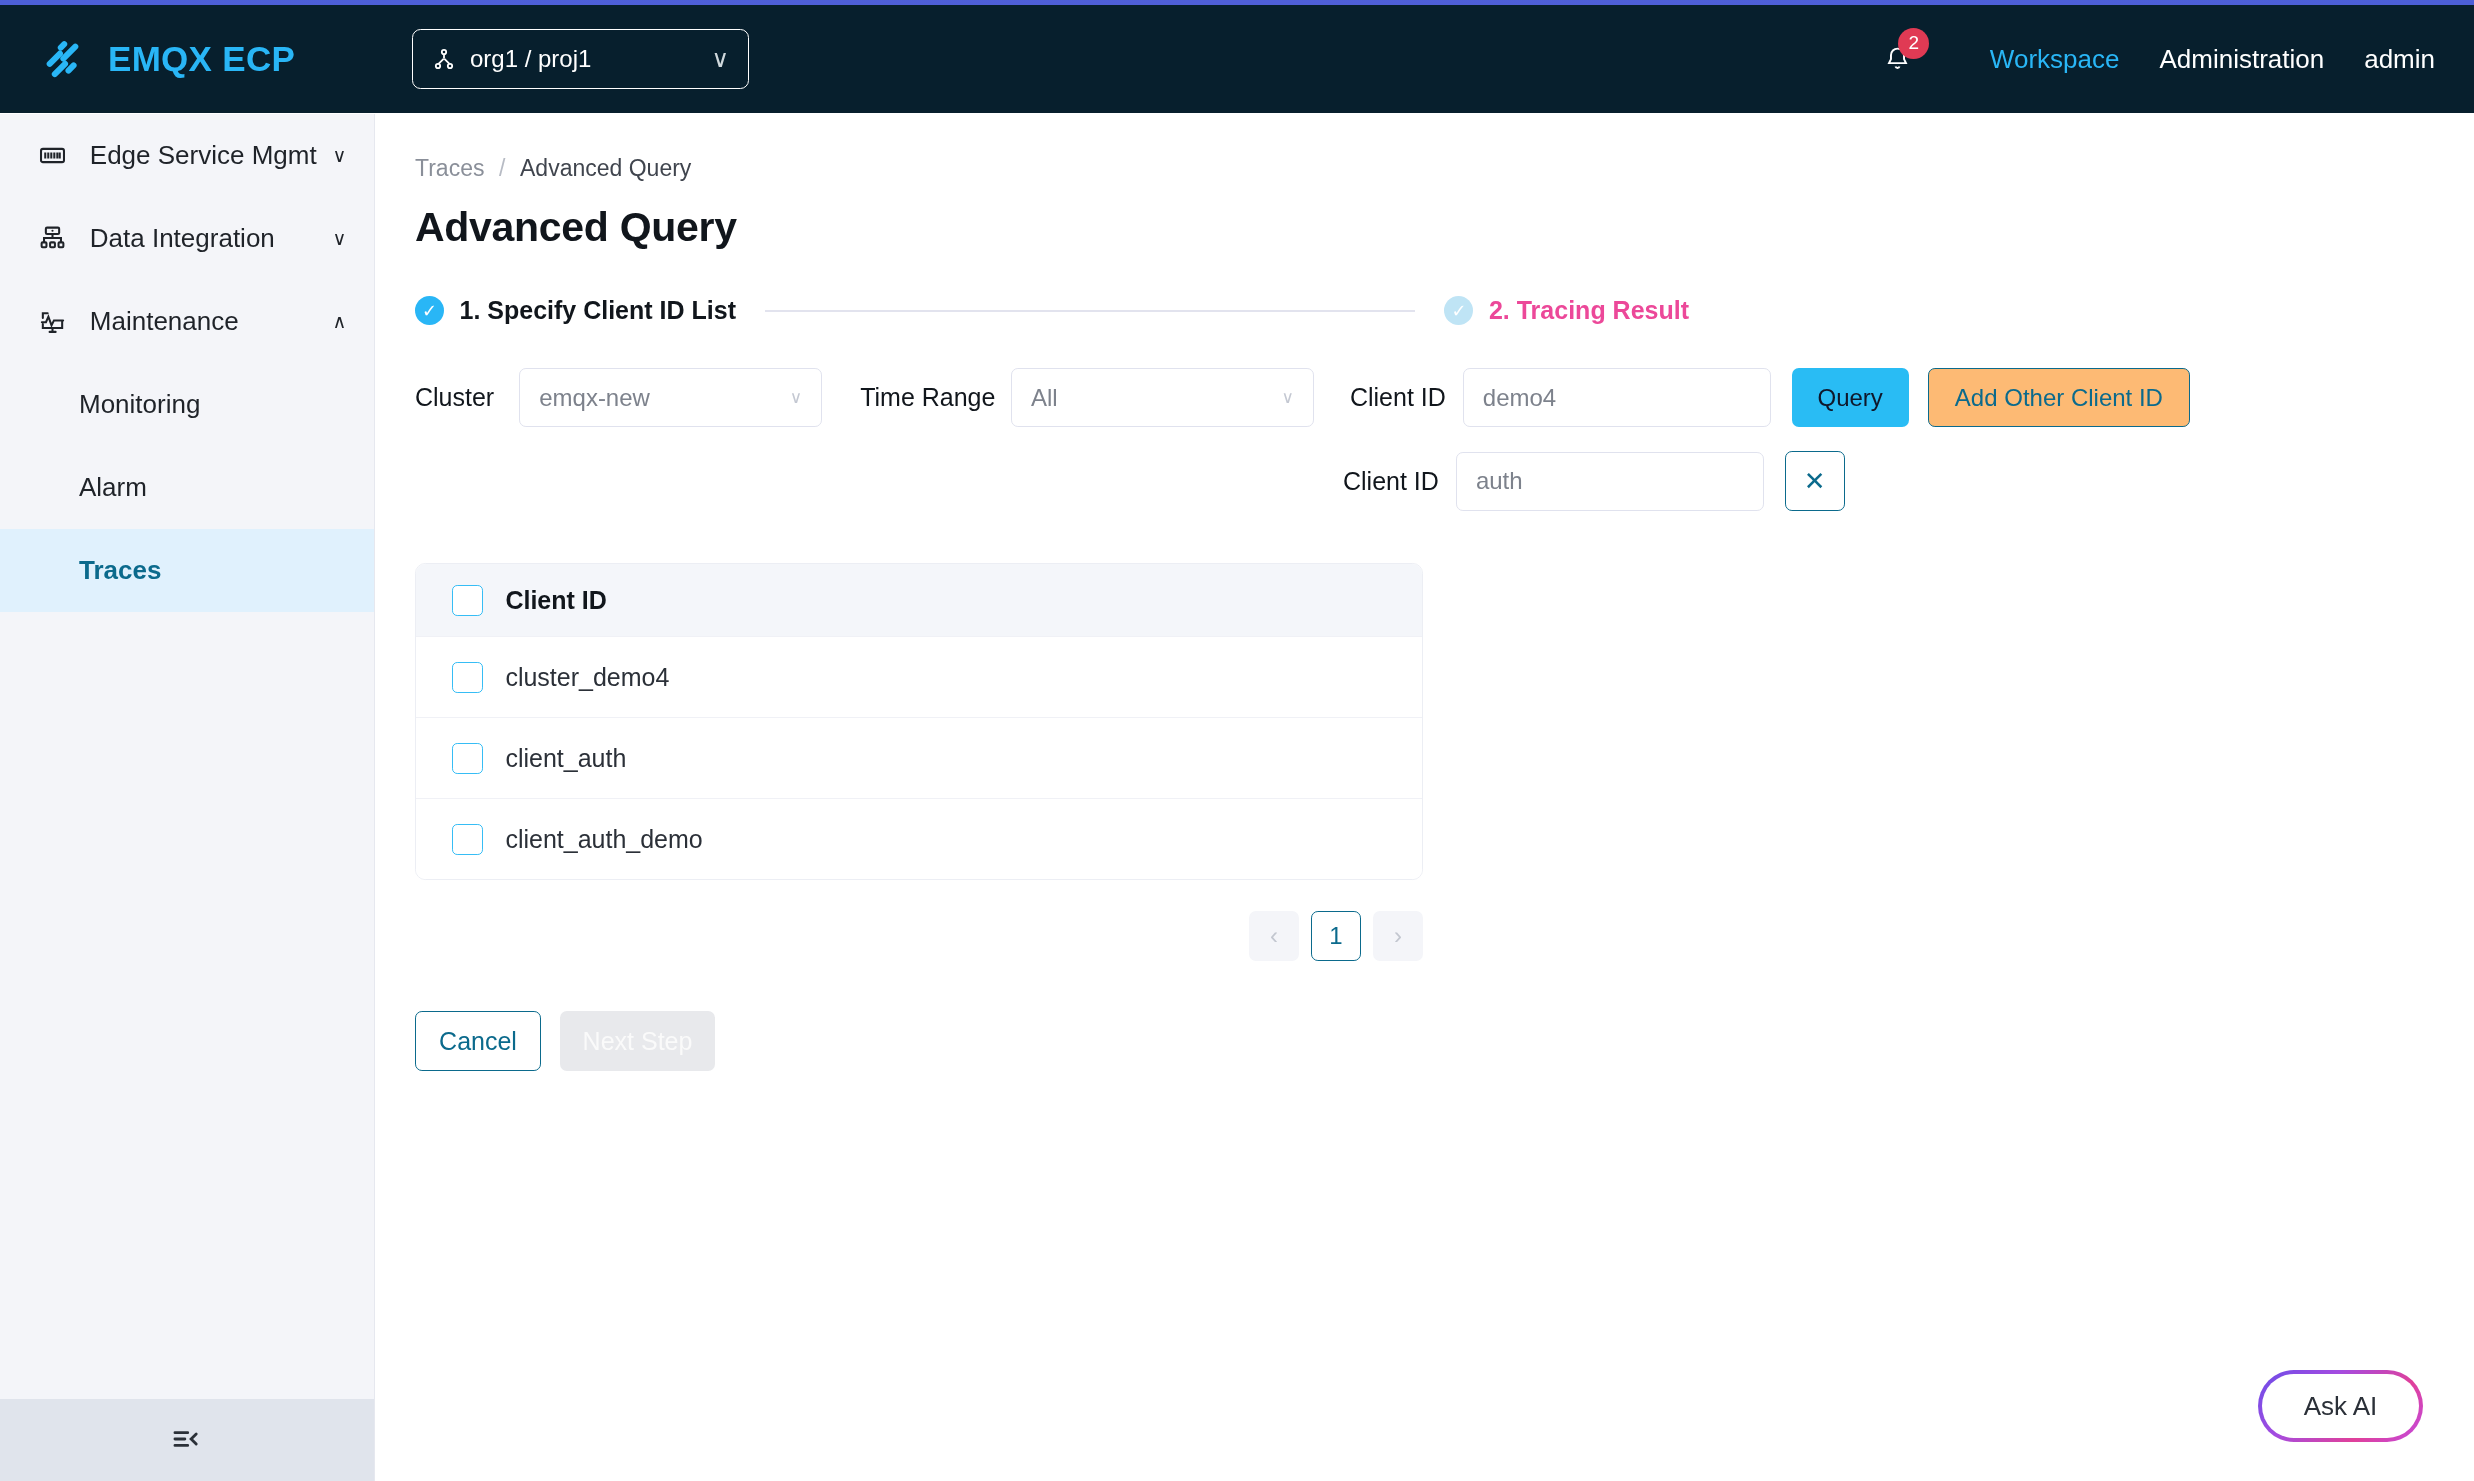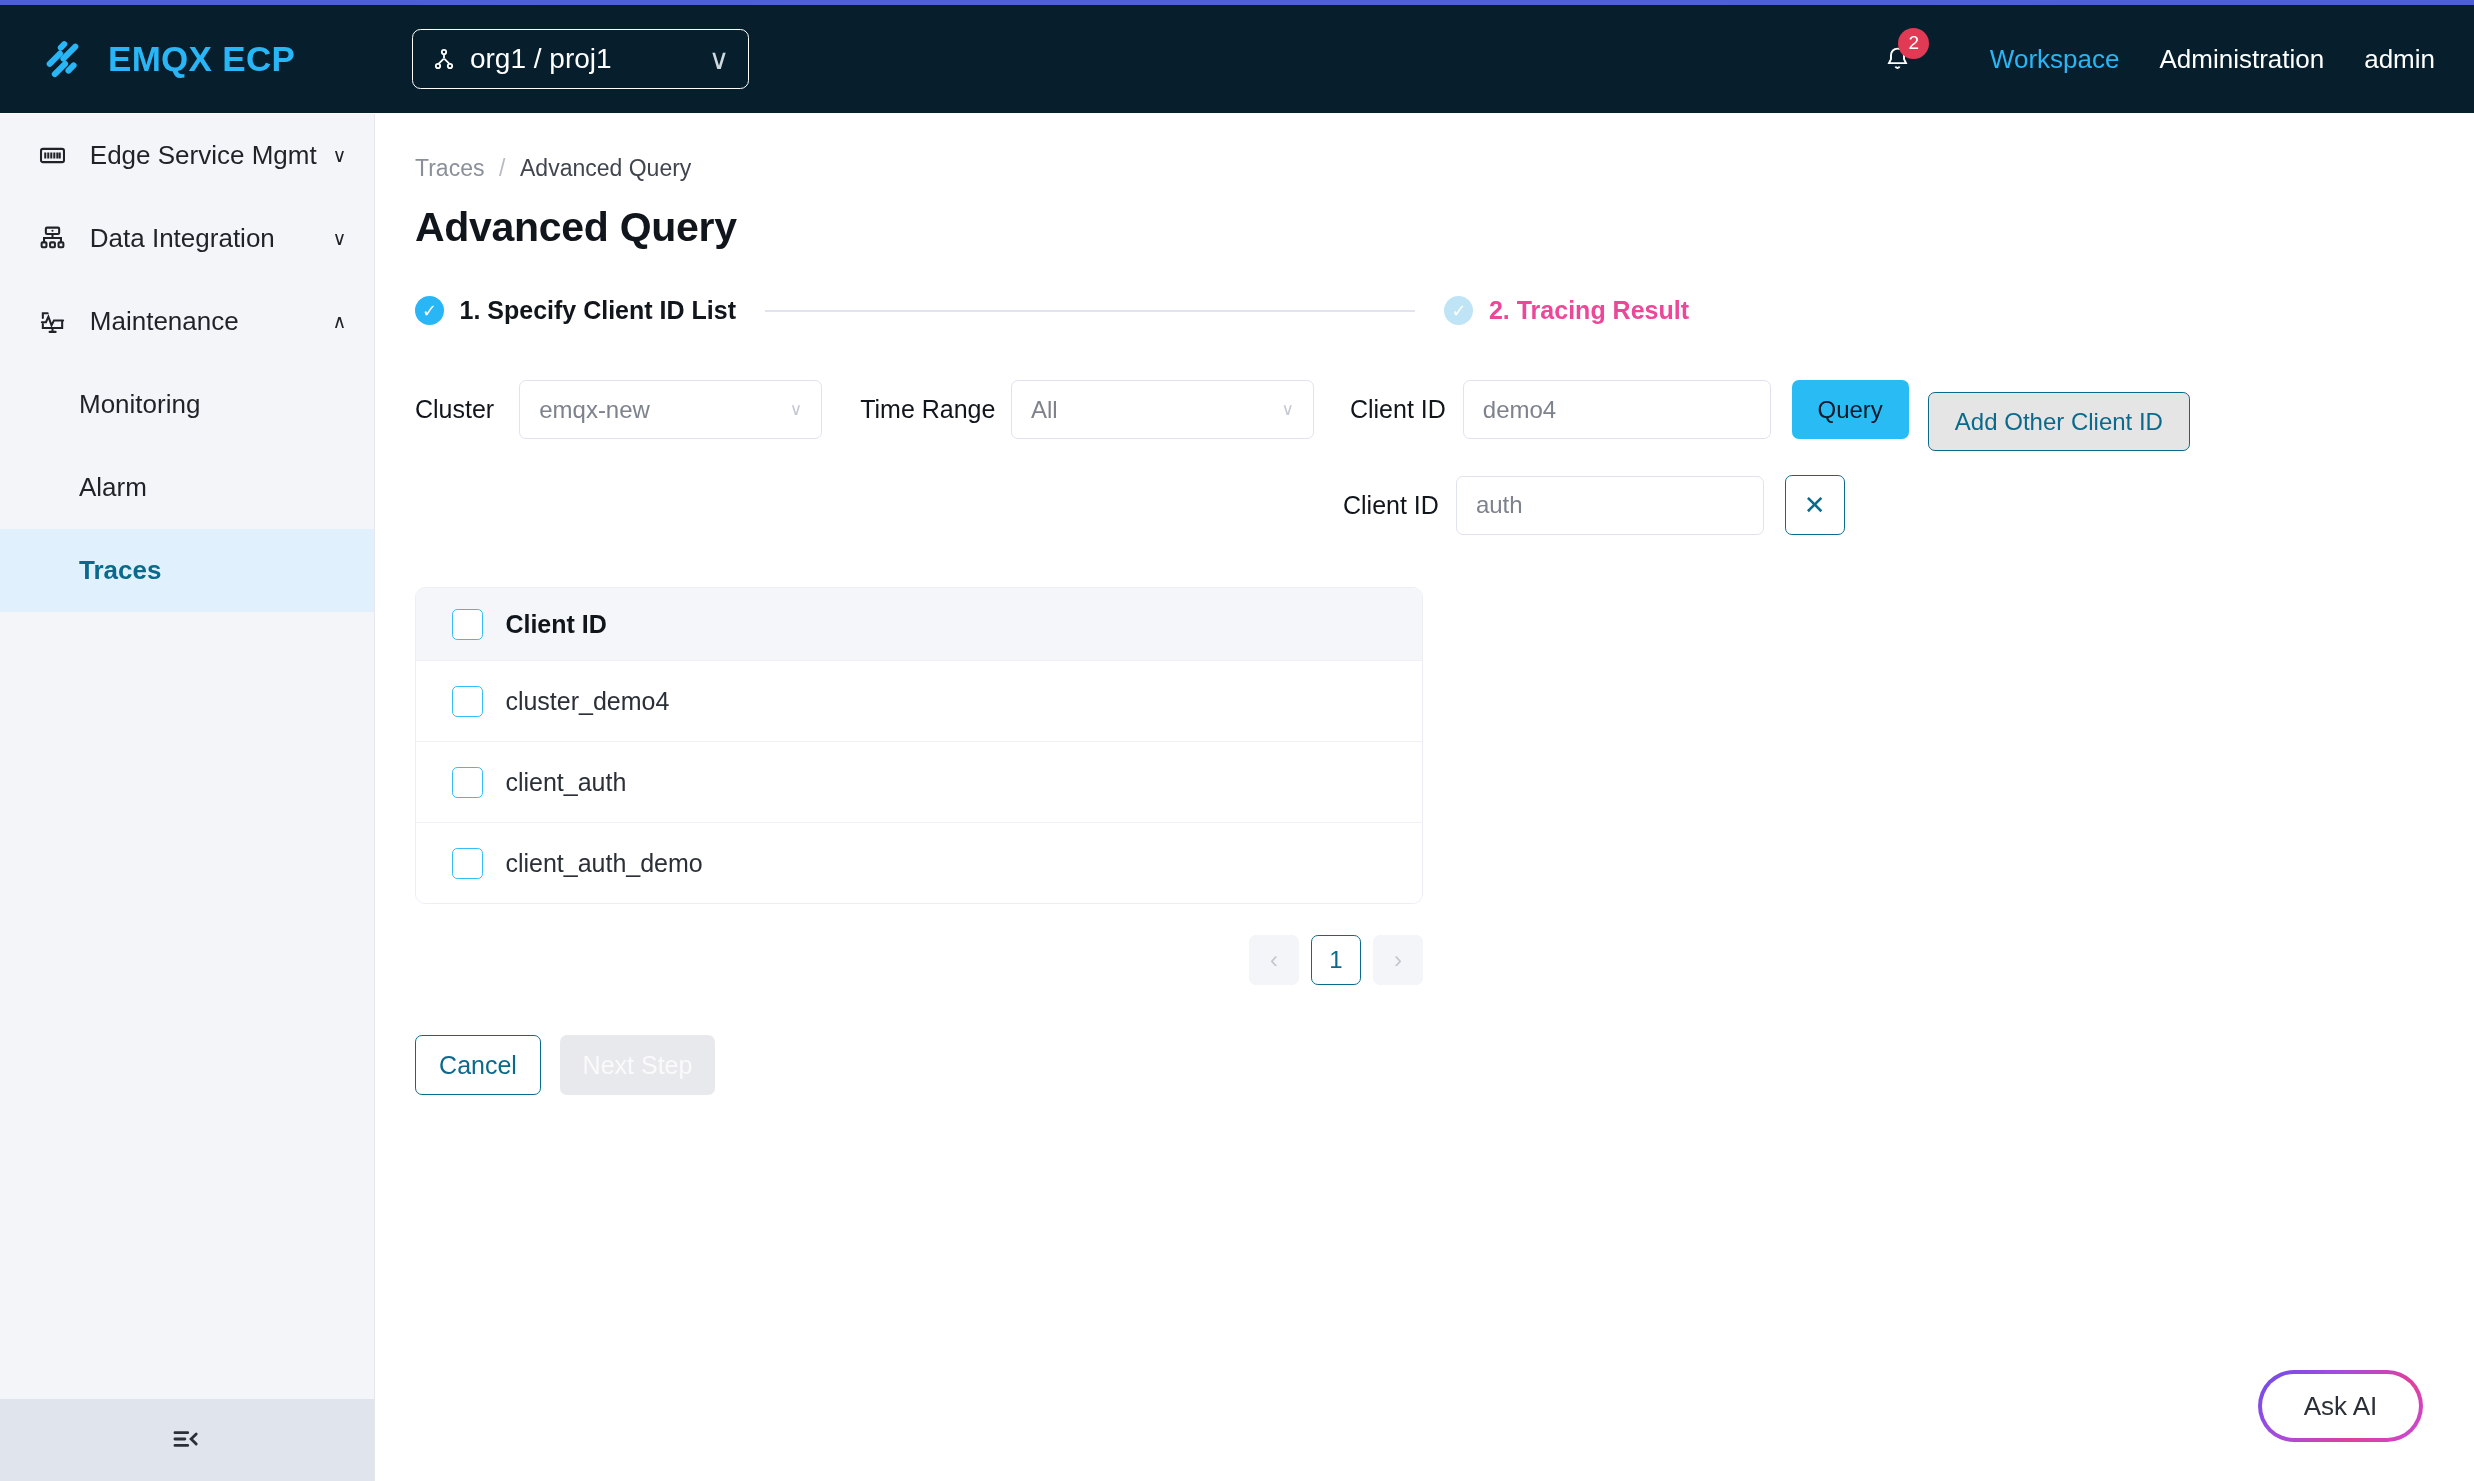--- a/index.html
+++ b/index.html
@@ -28,21 +28,21 @@
   .brand-title {
     color: #29b6f6; font-size: 35px; font-weight: bold;
     margin-left: 19px; letter-spacing: 0.3px;
   }
   .org-select {
     margin-left: 117px;
     width: 337px; height: 60px;
     border: 1.7px solid #ffffff; border-radius: 8.6px;
     display: flex; align-items: center;
     padding: 0 19px;
-    color: #ffffff; font-size: 28px;
+    color: #ffffff; font-size: 24px;
     background: transparent;
   }
   .org-icon { margin-right: 13.8px; display: flex; align-items: center; }
   .org-text { flex: 1; }
   .org-caret { color: #cfd8dc; }
 
   .header-right {
     margin-left: auto; margin-right: 40px;
     display: flex; align-items: center; gap: 0px;
   }
@@ -133,21 +133,21 @@
   .sel { width: 303px; }
   .sel .val { flex: 1; }
   .sel .caret { color: #c4c8d2; font-size: 17px; }
   .inp { width: 308px; }
   .btn {
     height: 59px; border-radius: 6.9px;
     display: flex; align-items: center; justify-content: center;
     font-size: 24px; padding: 0 26px; white-space: nowrap;
   }
   .btn-primary { background: #29bcf4; color: #0f172a; }
-  .btn-outline { background: #e5e5e5; color: #0b6a8c; border: 1.7px solid #0b6a8c; margin-top: 24px; }
+  .btn-outline { background: #fdba74; color: #0b6a8c; border: 1.7px solid #0b6a8c; }
   .btn-icon-x {
     width: 60px; height: 60px; border-radius: 6.9px;
     border: 1.7px solid #0b6a8c; background:#fff; color:#0b6a8c;
     display:flex; align-items:center; justify-content:center; font-size: 26px;
   }
 
   
   .table-wrap {
     margin-top: 52px;
     width: 1008px;

